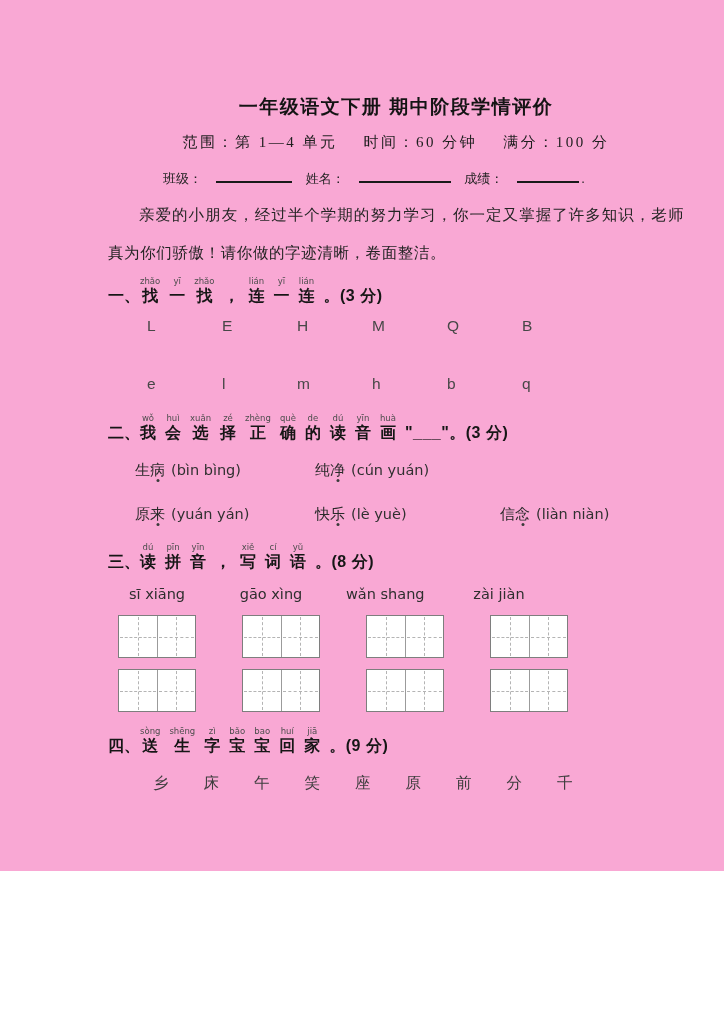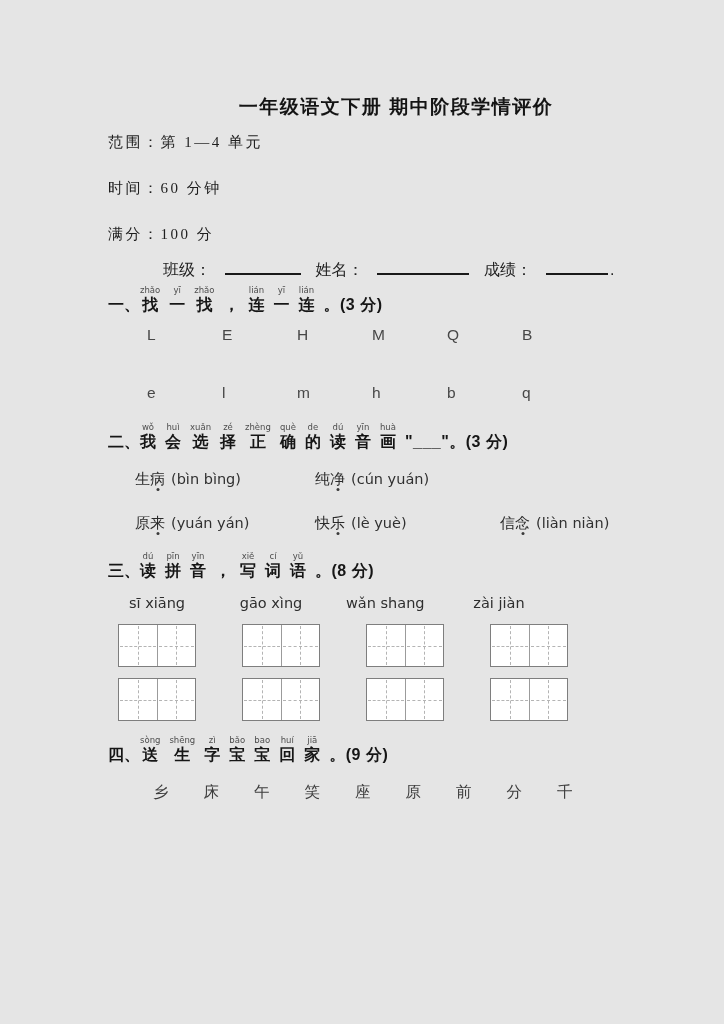--- a/index.html
+++ b/index.html
@@ -3,34 +3,34 @@
 <meta charset="utf-8">
 <style>
   * { margin:0; padding:0; box-sizing:border-box; }
   html,body { background:#ffffff; }
   body {
     width:724px; height:1024px;
     font-family:"Liberation Sans", sans-serif;
     color:#2d2d2d;
     overflow:hidden;
   }
-  .page { width:724px; height:1024px; padding:95px 40px 0 108px; background:#e5e5e5; }
+  .page { width:724px; height:871px; padding:95px 40px 0 108px; background:#f9a8d4; }
 
   
   .title {
     text-align:center; font-size:19px; font-weight:700; color:#141414;
     letter-spacing:1.5px; line-height:24px;
   }
   .info {
     margin-top:13px; display:flex; justify-content:center; gap:26px;
     font-family:"Liberation Serif", serif;
-    font-size:15px; color:#1e1e1e; letter-spacing:2.5px; line-height:20px;flex-direction:column;
+    font-size:15px; color:#1e1e1e; letter-spacing:2.5px; line-height:20px;
   }
   .blanks {
-    margin-top:15px; padding-left:55px; font-size:16px; color:#222;
+    margin-top:15px; padding-left:55px; font-size:13px; color:#222;
     line-height:22px; white-space:nowrap;
   }
   .blanks .line {
     display:inline-block; border-bottom:2px solid #1a1a1a; height:16px;
     margin:0 10px 0 14px; vertical-align:baseline;
   }
   .line.w1 { width:76px; }
   .line.w2 { width:92px; }
   .line.w3 { width:62px; margin-right:2px; }
 
@@ -100,20 +100,24 @@
     <span>时间：60 分钟</span>
     <span>满分：100 分</span>
   </div>
 
   <div class="blanks">
     <span class="lbl">班级：</span><span class="line w1"></span>
     <span class="lbl">姓名：</span><span class="line w2"></span>
     <span class="lbl">成绩：</span><span class="line w3"></span><span>.</span>
   </div>
 
+  <div class="intro">
+    <div class="l1">亲爱的小朋友，经过半个学期的努力学习，你一定又掌握了许多知识，老师</div>
+    <div class="l2">真为你们骄傲！请你做的字迹清晰，卷面整洁。</div>
+  </div>
 
   <div class="sec-heading h1">
       <span class="sec-num">一、</span>
       <span class="tok">
         <span class="py">zhǎo</span>
         <span class="ch">找</span>
       </span>
       <span class="tok">
         <span class="py">yī</span>
         <span class="ch">一</span>

